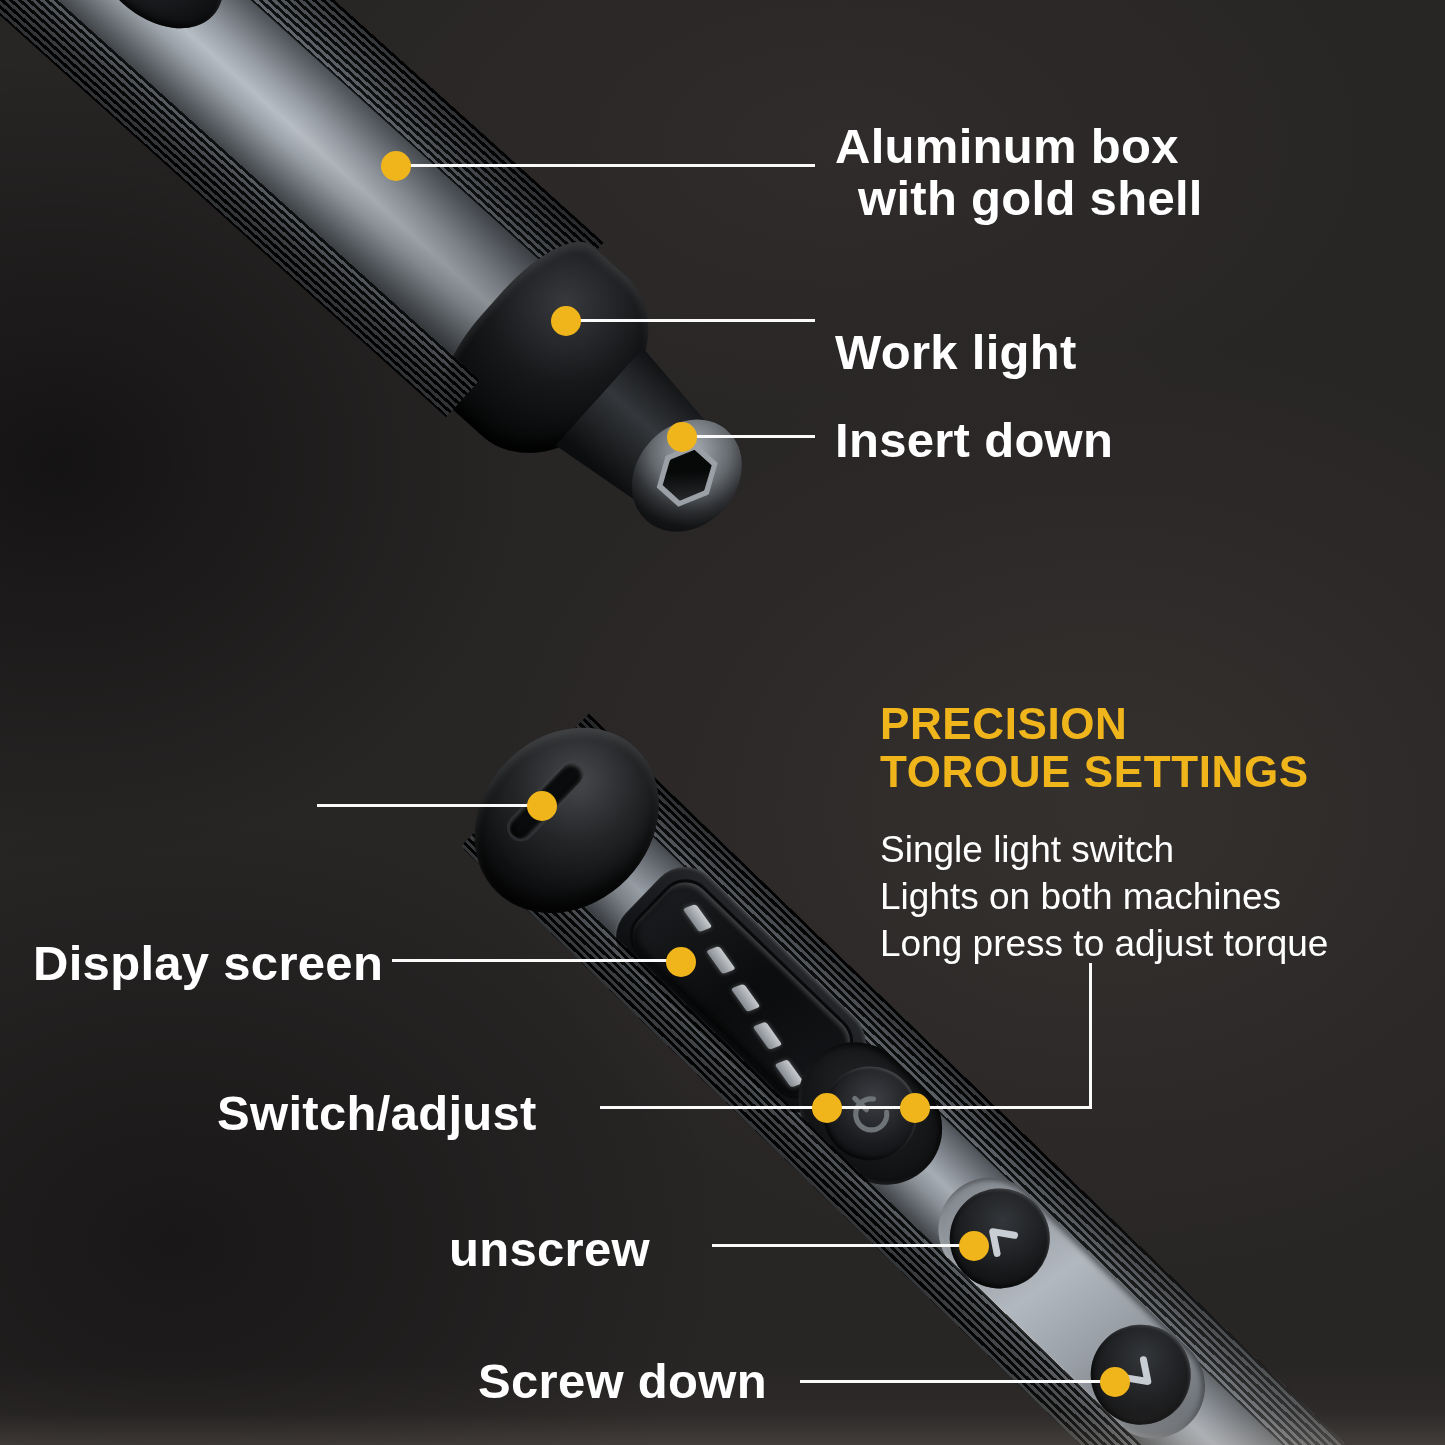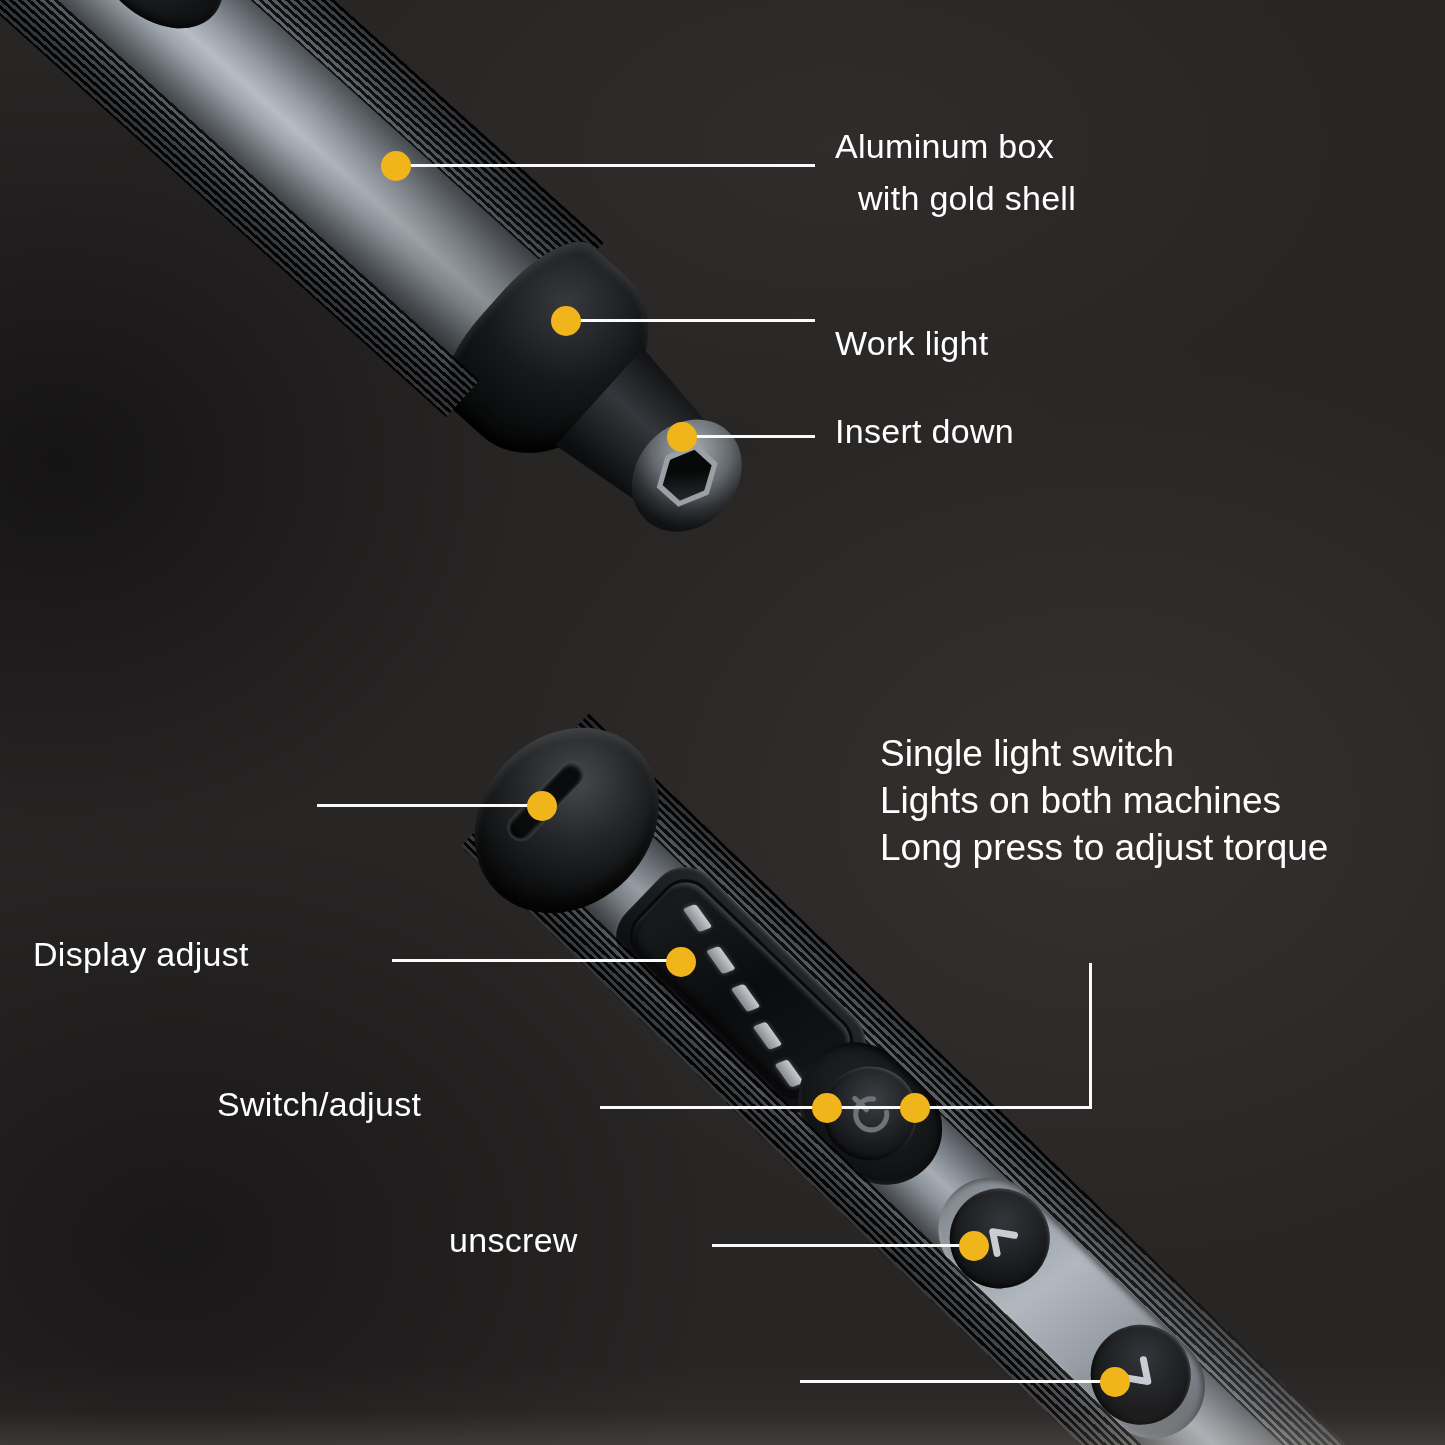--- a/index.html
+++ b/index.html
@@ -132,21 +132,21 @@
     box-shadow:inset 0 2px 3px rgba(255,255,255,.16), inset 0 -3px 5px rgba(0,0,0,.75);
     display:flex;align-items:center;justify-content:center;
   }
   .btn-up{left:610px;}
   .btn-down{left:806px;}
 
   
   .dot{position:absolute;width:30px;height:30px;border-radius:50%;background:var(--gold);z-index:11;}
   .line{position:absolute;height:3px;background:var(--line);z-index:10;}
   .line-v{position:absolute;width:3px;background:var(--line);z-index:10;}
-  .lbl{position:absolute;color:var(--text);font-weight:400;font-size:34px;letter-spacing:.3px;z-index:12;white-space:nowrap;}
+  .lbl{position:absolute;color:var(--text);font-weight:700;font-size:49px;letter-spacing:.3px;z-index:12;white-space:nowrap;}
   .lbl-2line .l2{margin-left:23px;}
   .lbl-2line{line-height:52px;}
   .panel{position:absolute;left:880px;top:700px;z-index:12;}
   .panel-h{color:var(--gold);font-weight:700;font-size:44px;line-height:48px;letter-spacing:.6px;}
   .panel-body{margin-top:30px;color:var(--text);font-weight:400;font-size:37px;line-height:47px;}
 </style>
 </head>
 <body>
 
 <div class="canvas">
@@ -224,25 +224,30 @@
   <div class="line" style="left:712px;top:1244px;width:252px;"></div>
   <div class="line" style="left:800px;top:1380px;width:305px;"></div>
 
   <div class="lbl lbl-2line" style="left:835px;top:120px;">
     <div class="l1">Aluminum box</div>
     <div class="l2">with gold shell</div>
   </div>
   <div class="lbl" style="left:835px;top:296px;margin-top:28px;">Work light</div>
   <div class="lbl" style="left:835px;top:412px;">Insert down</div>
 
-  <div class="lbl" style="left:33px;top:935px;">Display adjust</div>
+  <div class="lbl" style="left:33px;top:935px;">Display screen</div>
   <div class="lbl" style="left:217px;top:1085px;">Switch/adjust</div>
   <div class="lbl" style="left:449px;top:1221px;">unscrew</div>
+  <div class="lbl" style="left:478px;top:1353px;">Screw down</div>
 
   <div class="panel">
+    <div class="panel-h">
+      <div>PRECISION</div>
+      <div>TOROUE SETTINGS</div>
+    </div>
     <div class="panel-body">
       <div>Single light switch</div>
       <div>Lights on both machines</div>
       <div>Long press to adjust torque</div>
     </div>
   </div>
 
 </div>
 
 </body></html>

